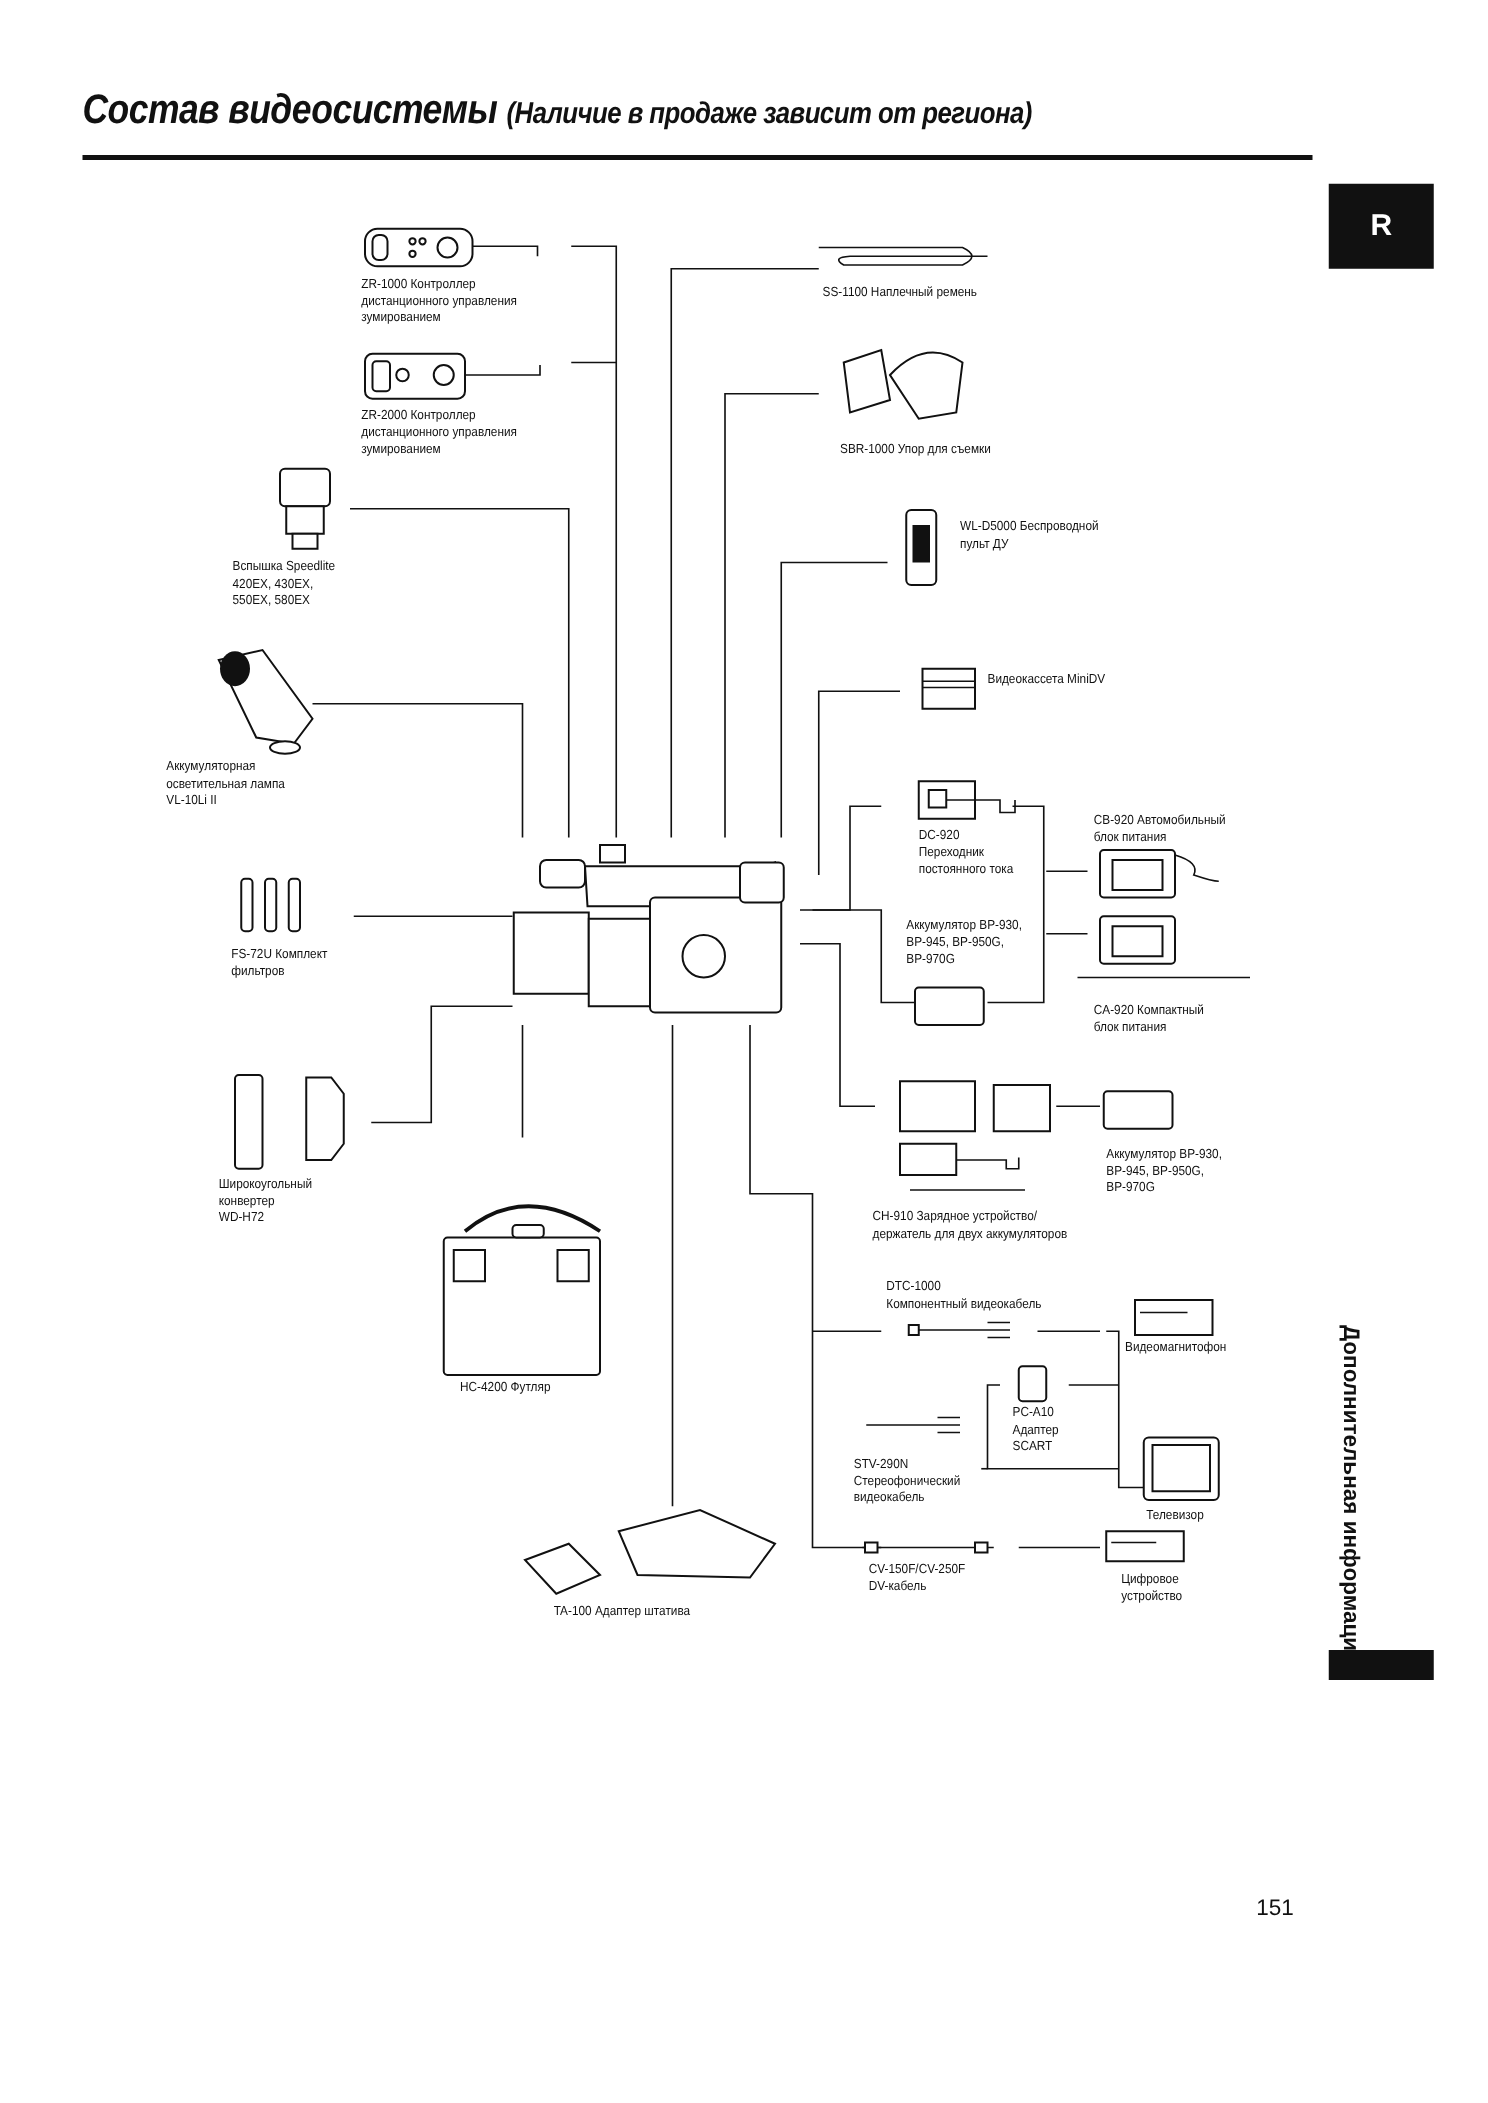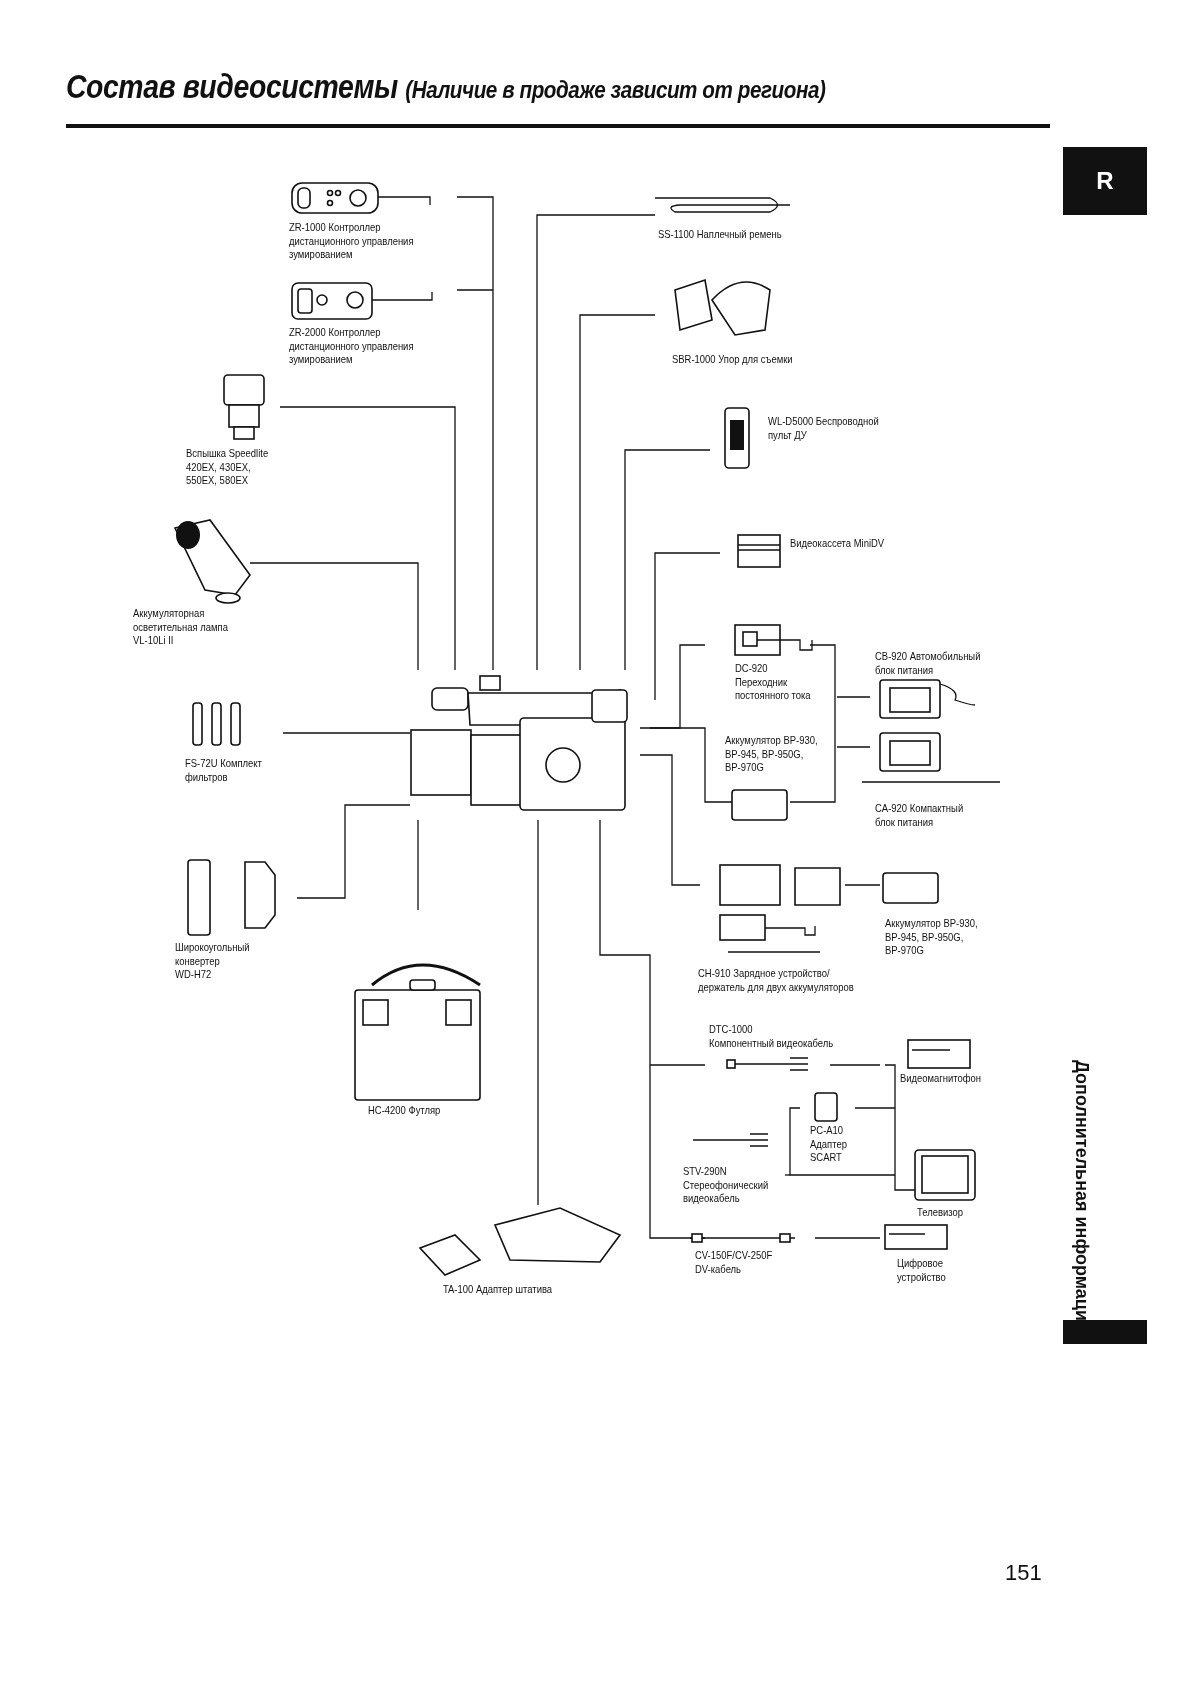--- a/index.html
+++ b/index.html
@@ -5,21 +5,21 @@
   html, body { margin:0; padding:0; background:#fff; }
   body { width:1190px; height:1682px; position:relative; overflow:hidden;
          font-family:"Liberation Sans", sans-serif; color:#111; }
   .abs { position:absolute; }
   .title { left:66px; top:68px; font-size:33px; font-weight:bold; font-style:italic; letter-spacing:-0.5px; white-space:nowrap; transform:scaleX(0.86); transform-origin:left top; }
   .title .sub { font-size:24px; }
   .rule { left:66px; top:124px; width:984px; height:4px; background:#111; }
   .tab-r { left:1063px; top:147px; width:84px; height:68px; background:#111; color:#fff; font-size:24px; font-weight:bold; display:flex; align-items:center; justify-content:center; }
   .side-text { left:1063px; top:1060px; width:36px; height:270px; writing-mode:vertical-rl; font-size:18px; font-weight:bold; white-space:nowrap; display:flex; align-items:center; justify-content:flex-start; }
   .side-bar { left:1063px; top:1320px; width:84px; height:24px; background:#111; }
-  .page-no { left:1005px; top:1560px; font-size:22px; }
+  .page-no { left:1005px; top:1516px; font-size:18px; }
   .lbl { font-size:10.5px; line-height:13.5px; white-space:nowrap; transform:scaleX(0.9); transform-origin:left top; }
   svg.diagram { position:absolute; left:0; top:0; }
   .ln { stroke:#111; stroke-width:1.3; fill:none; }
   .dev { stroke:#111; stroke-width:1.6; fill:#fff; }
   .devk { fill:#111; }
 </style>
 </head>
 <body>
 
 <div class="abs title"><span>Состав видеосистемы</span> <span class="sub">(Наличие в продаже зависит от региона)</span></div>

